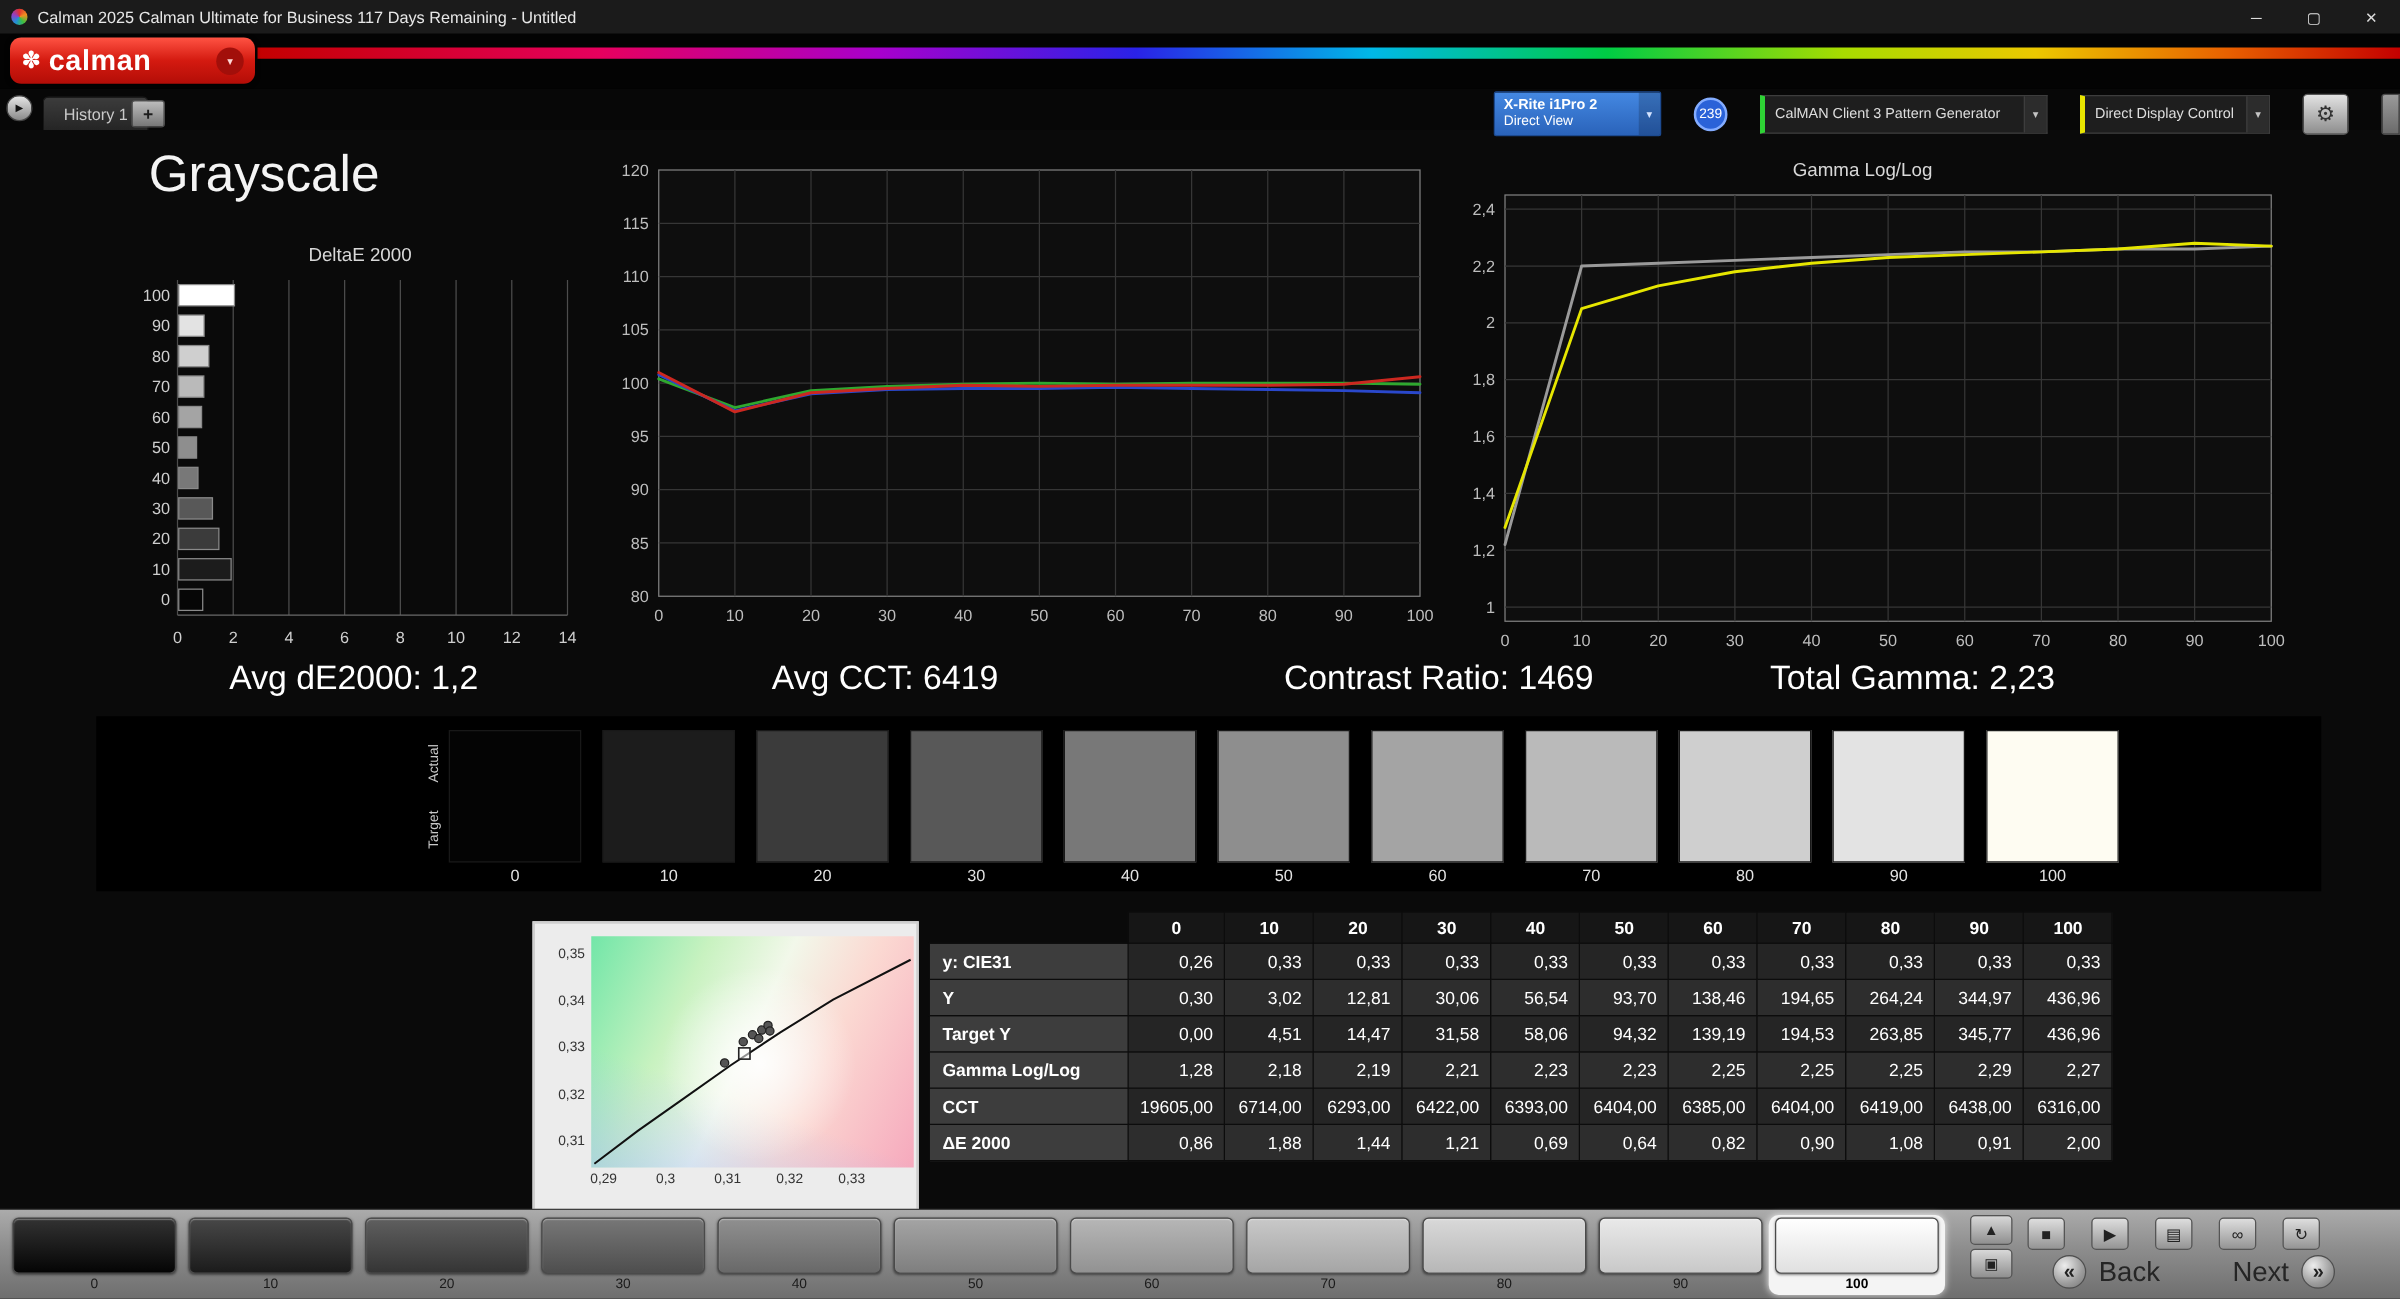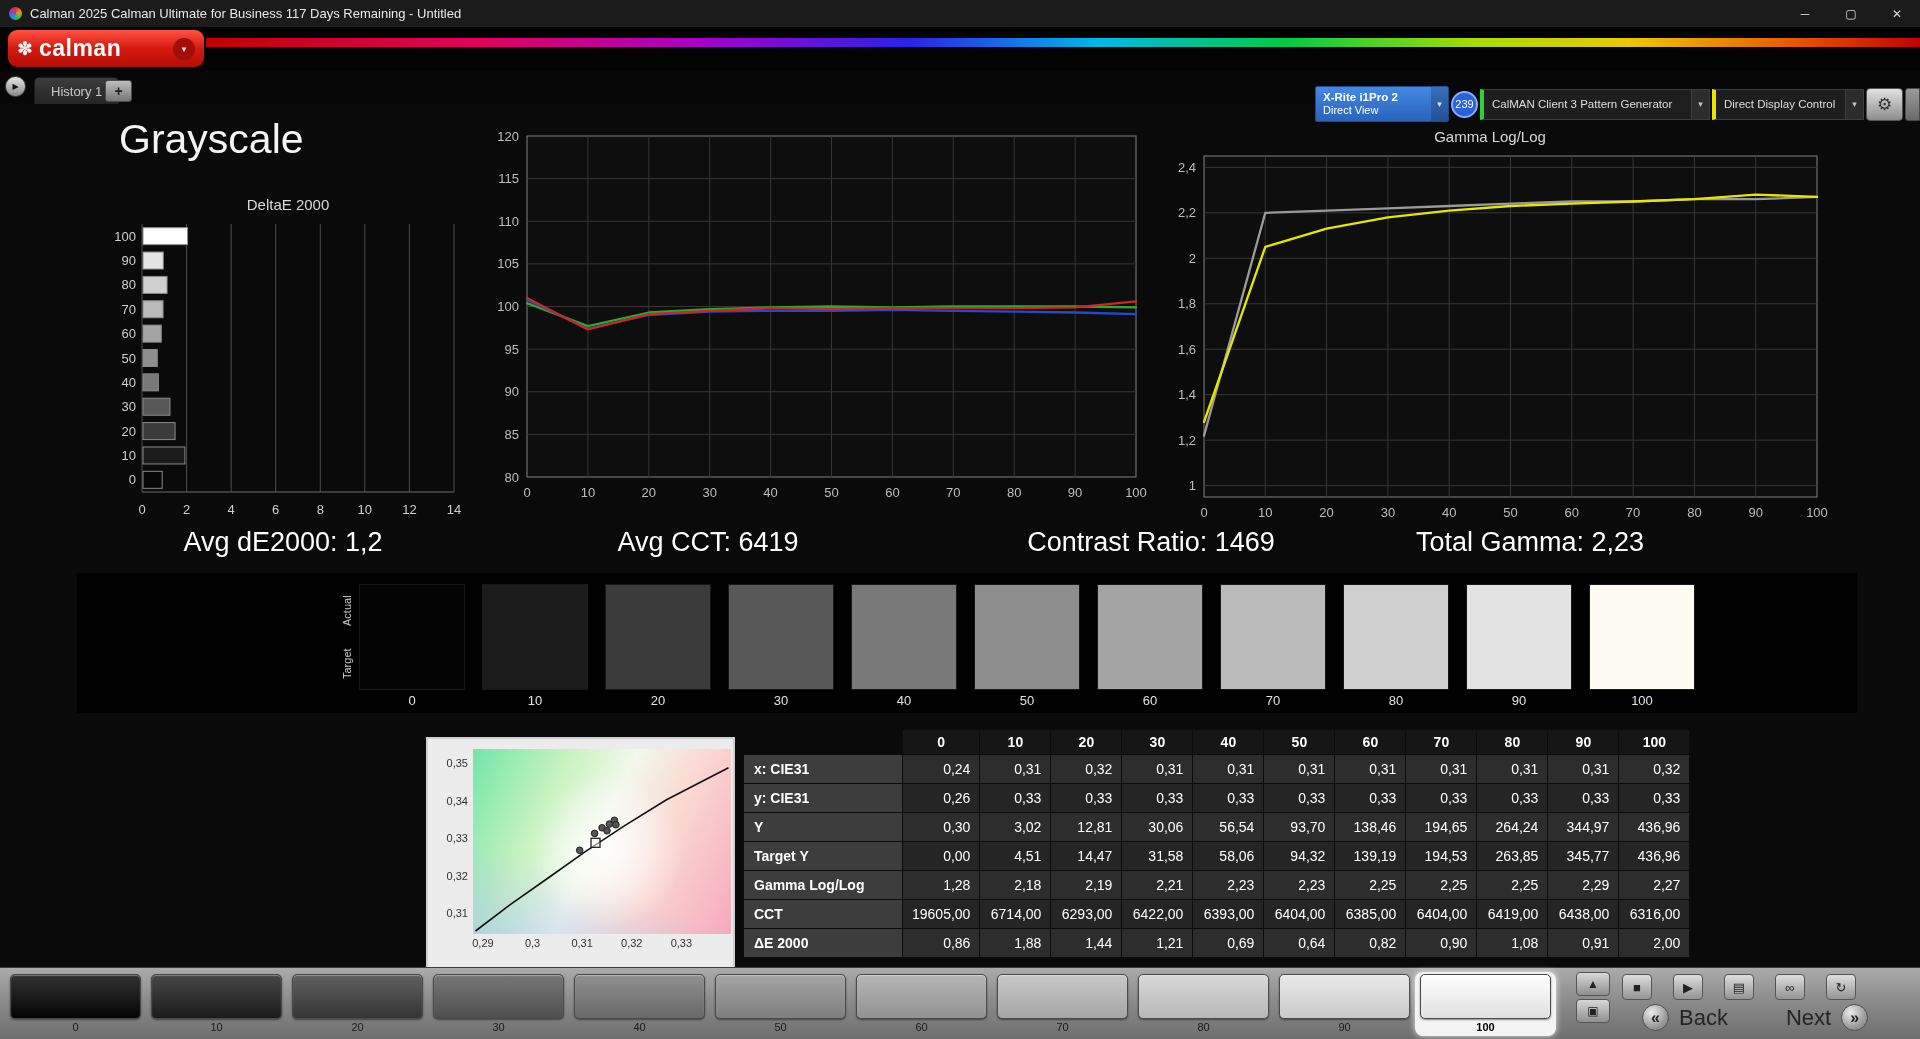--- a/index.html
+++ b/index.html
@@ -29,21 +29,21 @@
   .tabbar{position:absolute;top:71px;left:0;width:1920px;height:33px;background:#070707;}
   .tab-scroll{position:absolute;left:5px;top:5px;width:19px;height:19px;border-radius:50%;
     background:linear-gradient(#e6e6e6,#8a8a8a);border:1px solid #444;color:#111;font-size:8px;
     display:flex;align-items:center;justify-content:center;}
   .tab{position:absolute;left:34px;top:6px;height:26px;padding:0 16px;
     background:linear-gradient(#3c3c3c,#252525);color:#c9c9c9;font-size:13px;
     display:flex;align-items:center;border-radius:5px 5px 0 0;border:1px solid #1a1a1a;border-bottom:none;}
   .tab-add{position:absolute;left:105px;top:9px;width:25px;height:20px;border-radius:3px;
     background:linear-gradient(#bdbdbd,#777);border:1px solid #4c4c4c;color:#1d1d1d;
     font-size:14px;font-weight:bold;display:flex;align-items:center;justify-content:center;}
-  .top-controls{position:absolute;top:86px;right:0;height:36px;display:flex;align-items:center;gap:2px;z-index:6;}
+  .top-controls{position:absolute;top:73px;right:0;height:36px;display:flex;align-items:center;gap:26px;z-index:6;}
   .drop-meter{width:132px;height:34px;background:linear-gradient(#4488e2,#2a63ba);border:1px solid #1c4a90;
     border-radius:2px;display:flex;align-items:center;}
   .meter-text{padding-left:7px;color:#fff;line-height:1.25;}
   .meter-line1{font-size:11.5px;font-weight:bold;}
   .meter-line2{font-size:11px;}
   .drop-caret{margin-left:auto;width:17px;height:100%;display:flex;align-items:center;justify-content:center;
     color:#d5e4ff;font-size:9px;background:rgba(0,0,0,.18);}
   .badge{width:27px;height:27px;border-radius:50%;background:#2a62d8;border:2px solid #83acff;
     color:#fff;font-size:11px;display:flex;align-items:center;justify-content:center;box-sizing:border-box;}
   .drop-dark{height:31px;background:#1e1e1e;border:1px solid #3d3d3d;display:flex;align-items:center;
@@ -407,34 +407,20 @@
           <th>40</th>
           <th>50</th>
           <th>60</th>
           <th>70</th>
           <th>80</th>
           <th>90</th>
           <th>100</th>
         </tr>
       </thead>
       <tbody>
-        <tr class="even">
-          <td class="rowlabel">x: CIE31</td>
-          <td class="val">0,24</td>
-          <td class="val">0,31</td>
-          <td class="val">0,32</td>
-          <td class="val">0,31</td>
-          <td class="val">0,31</td>
-          <td class="val">0,31</td>
-          <td class="val">0,31</td>
-          <td class="val">0,31</td>
-          <td class="val">0,31</td>
-          <td class="val">0,31</td>
-          <td class="val">0,32</td>
-        </tr>
         <tr class="odd">
           <td class="rowlabel">y: CIE31</td>
           <td class="val">0,26</td>
           <td class="val">0,33</td>
           <td class="val">0,33</td>
           <td class="val">0,33</td>
           <td class="val">0,33</td>
           <td class="val">0,33</td>
           <td class="val">0,33</td>
           <td class="val">0,33</td>

